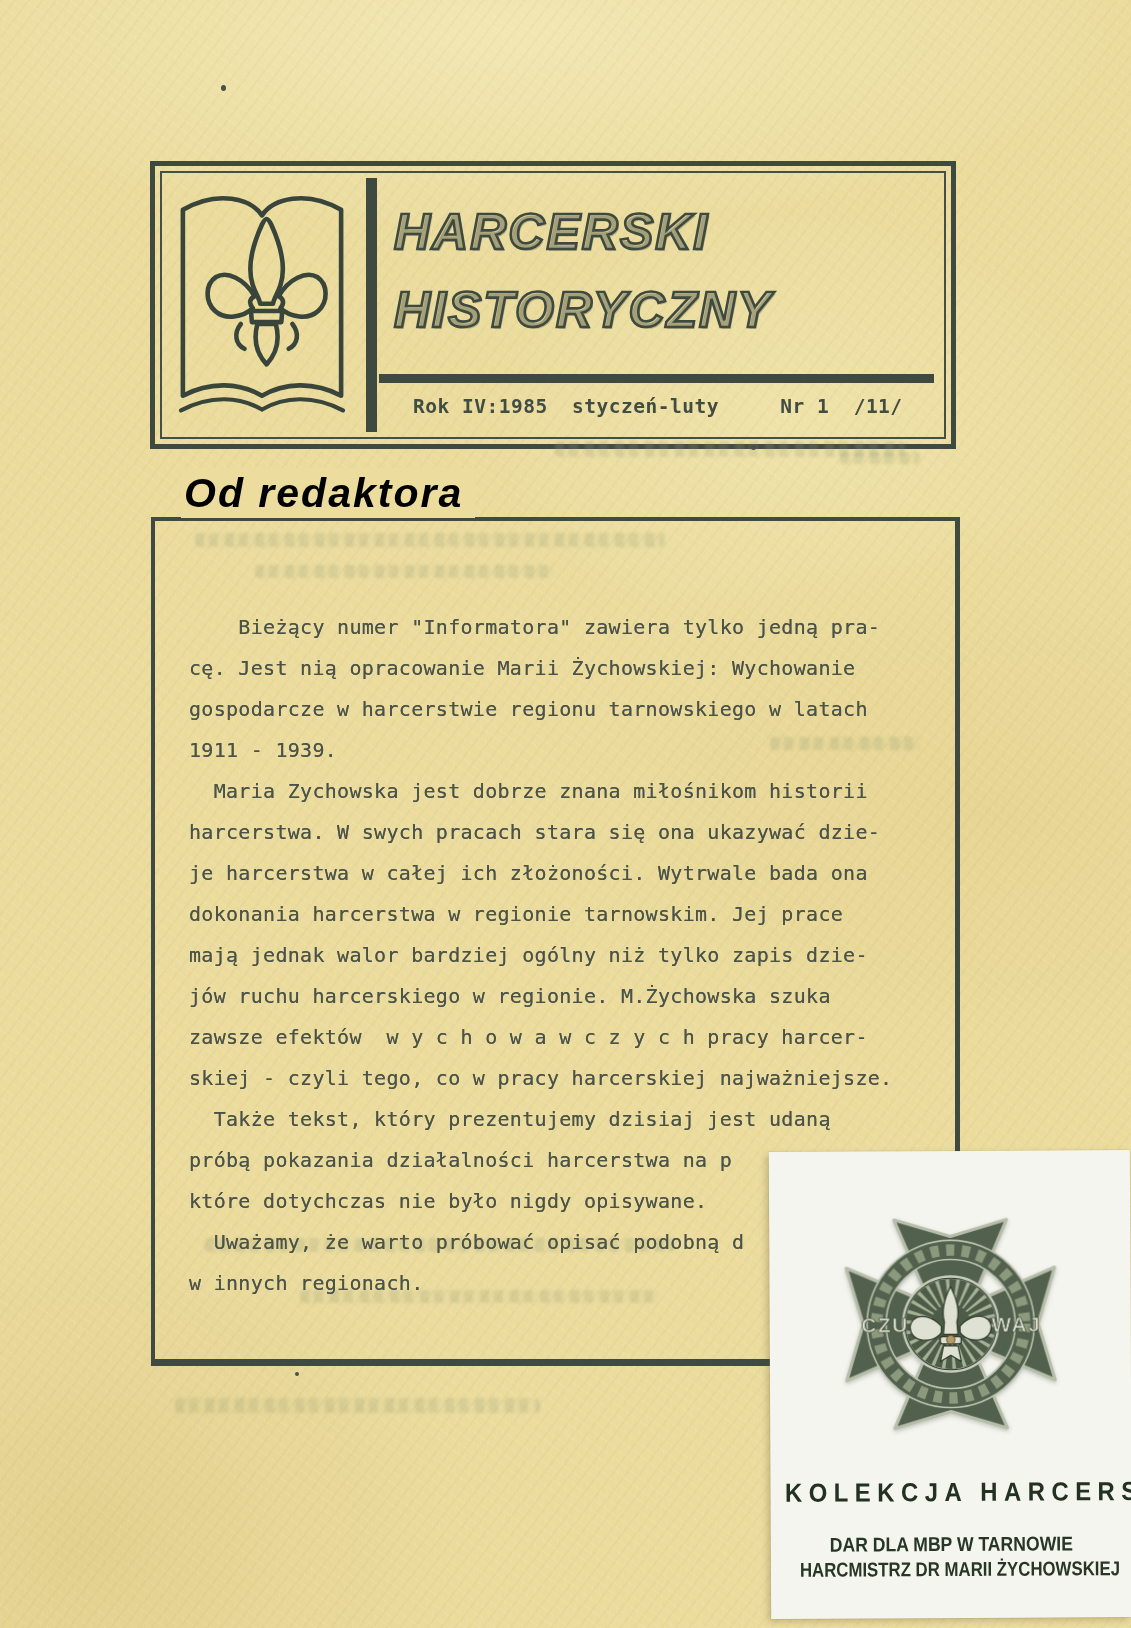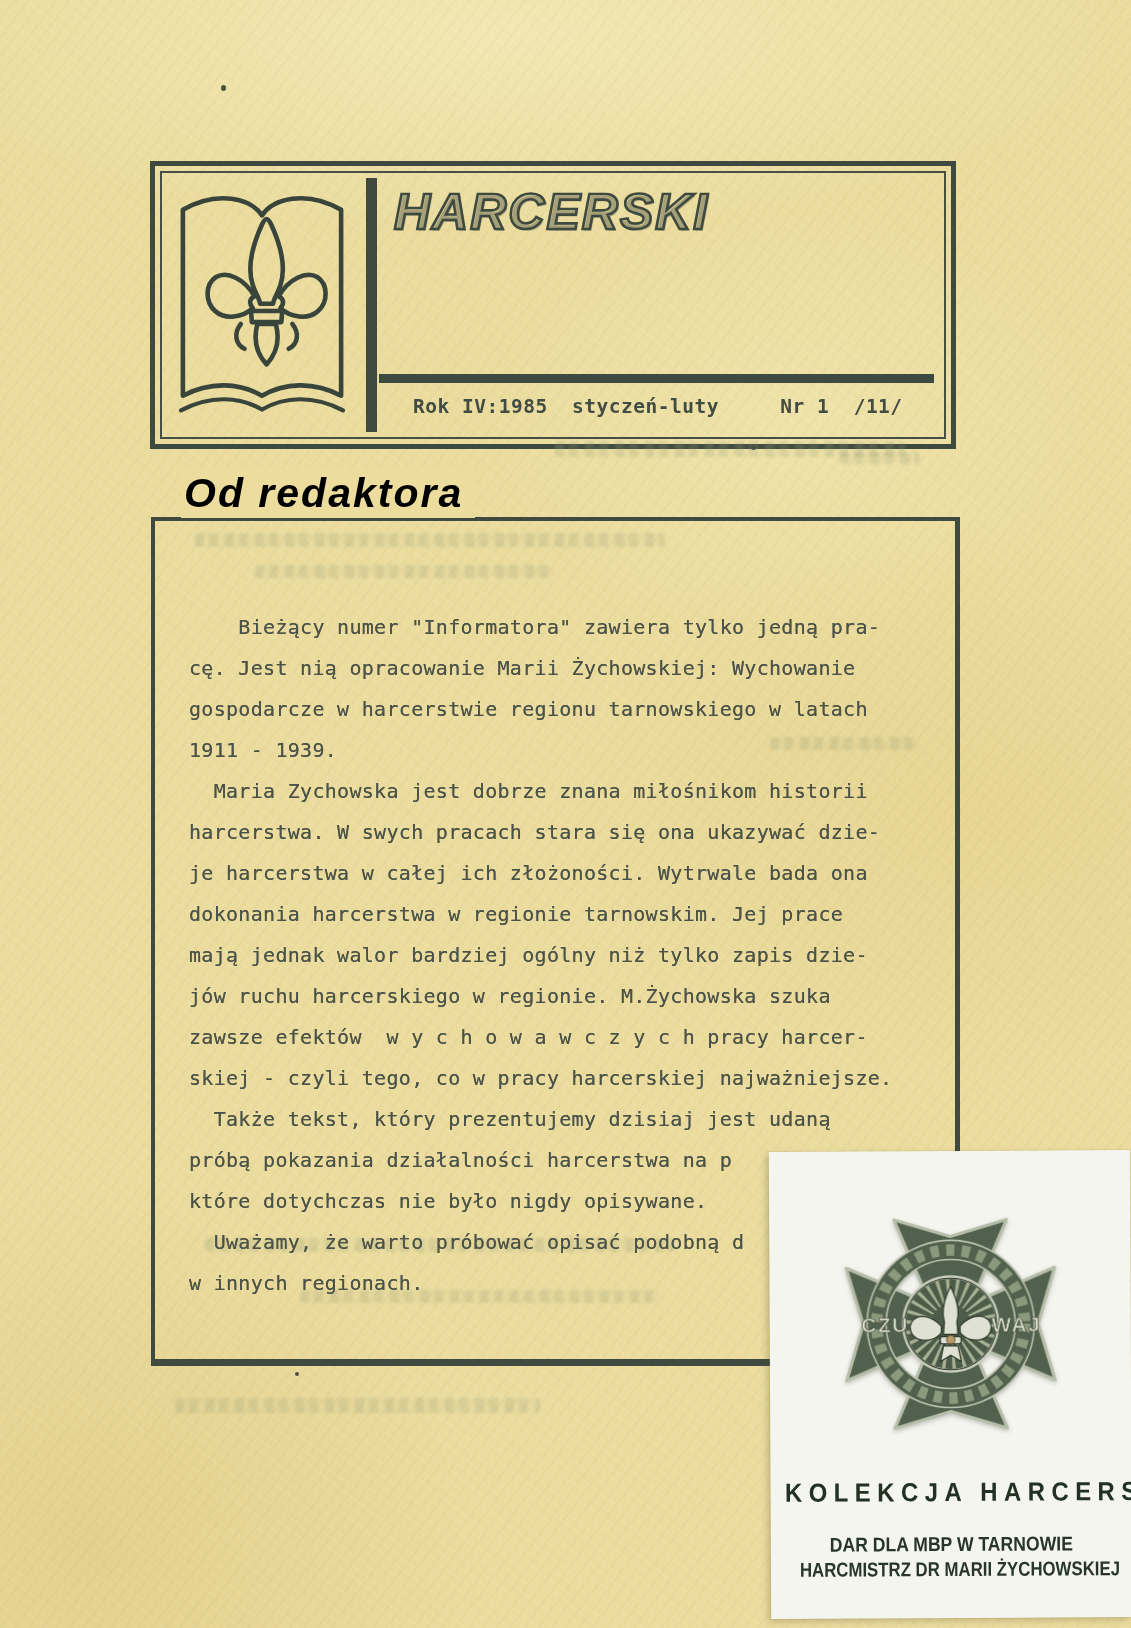--- a/index.html
+++ b/index.html
@@ -38,20 +38,21 @@
   .masthead-title{
     position:absolute;left:232px;top:10px;
   }
   .masthead-title .tline{
     font:italic 800 50px/58px "Liberation Sans", sans-serif;
     letter-spacing:2px;
     color:rgba(64,76,66,.15);
     -webkit-text-stroke:2.6px #3e4a40;
     text-shadow:1.5px 1.5px 0 rgba(62,74,64,.3);
     white-space:nowrap;
+    margin-top:20px;
   }
   .masthead-divider{
     position:absolute;left:217px;right:10px;top:201px;height:9px;
     background:#3e4a40;
   }
   .issue-line{
     position:absolute;left:251px;top:221px;
     font:700 19.5px/26px "DejaVu Sans Mono", monospace;
     color:#414c43;white-space:pre;letter-spacing:.5px;
   }
@@ -151,20 +152,21 @@
             <path d="M95,152 C91,167 93,183 105,196 C117,183 119,167 115,152 Z"></path>
             <path d="M77,152 C69,162 71,174 81,179"></path>
             <path d="M133,152 C141,162 139,174 129,179"></path>
           </g>
         </svg>
       </span>
     </div>
 
     <div class="masthead-title">
       <div class="tline">HARCERSKI</div>
+      <div class="tline">HISTORYCZNY</div>
     </div>
 
     <div class="masthead-divider"></div>
 
     <div class="issue-line">Rok IV:1985  styczeń-luty     Nr 1  /11/</div>
   </div>
 </div>
 
 <div class="section-heading">Od redaktora</div>
 <div class="content-box"></div>

